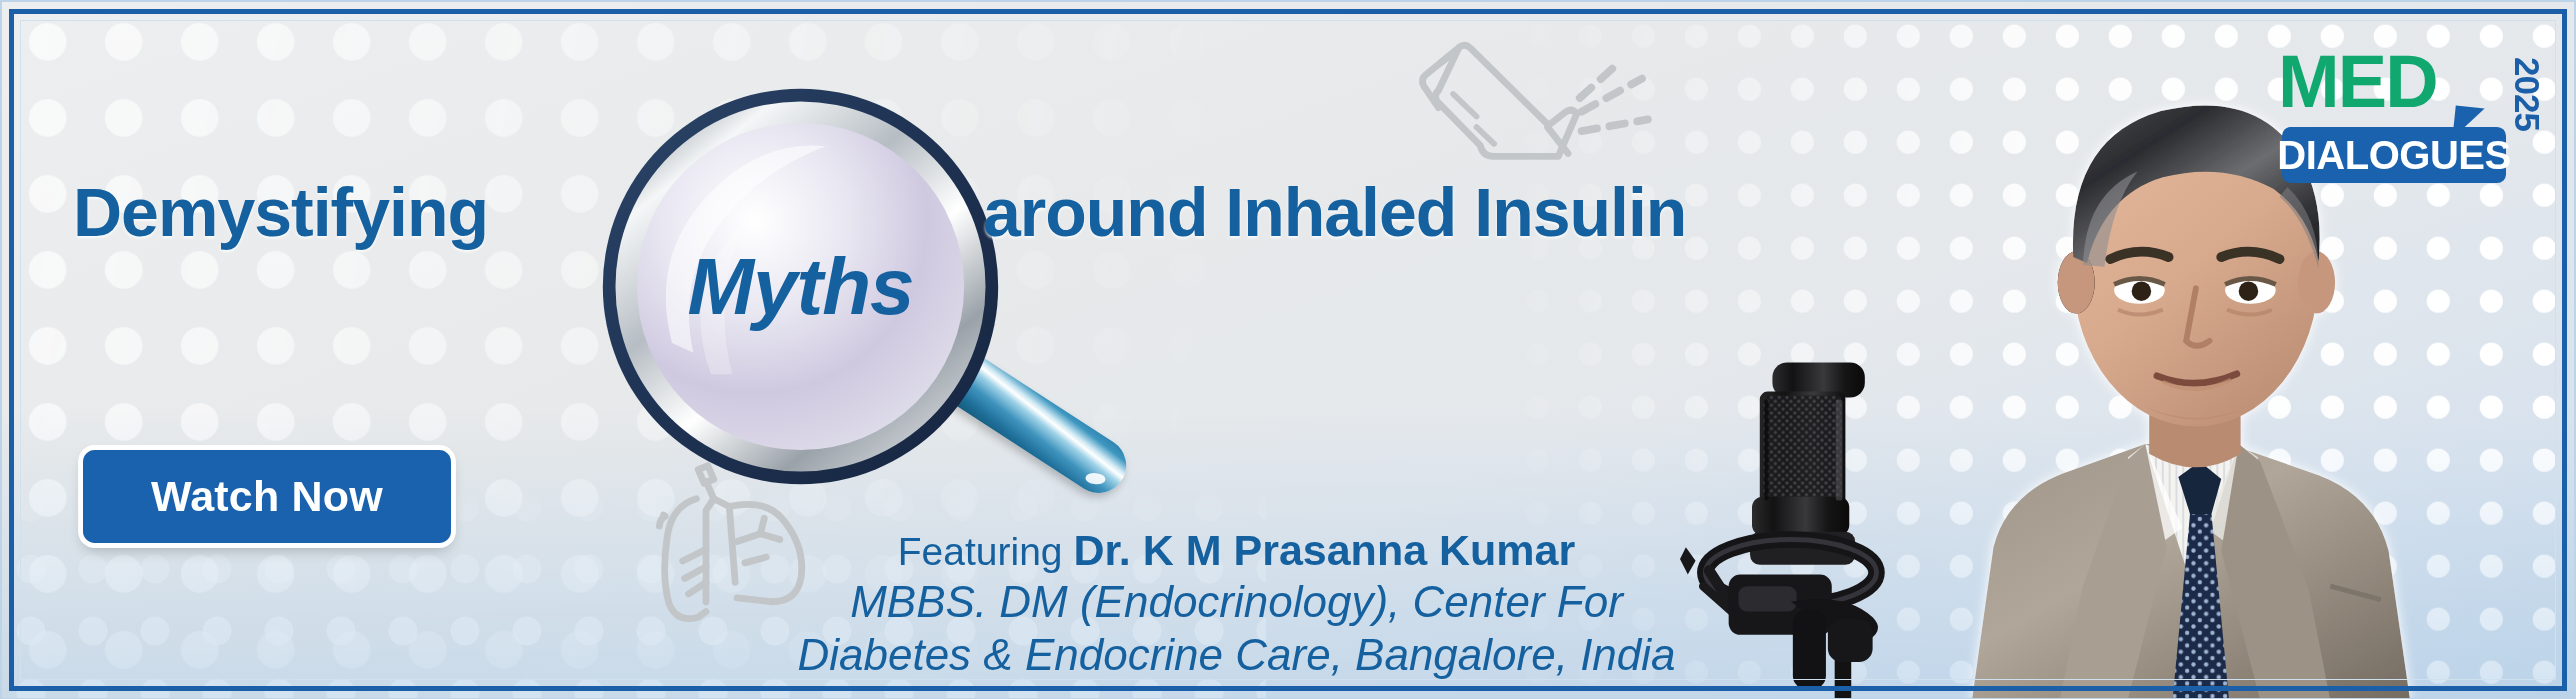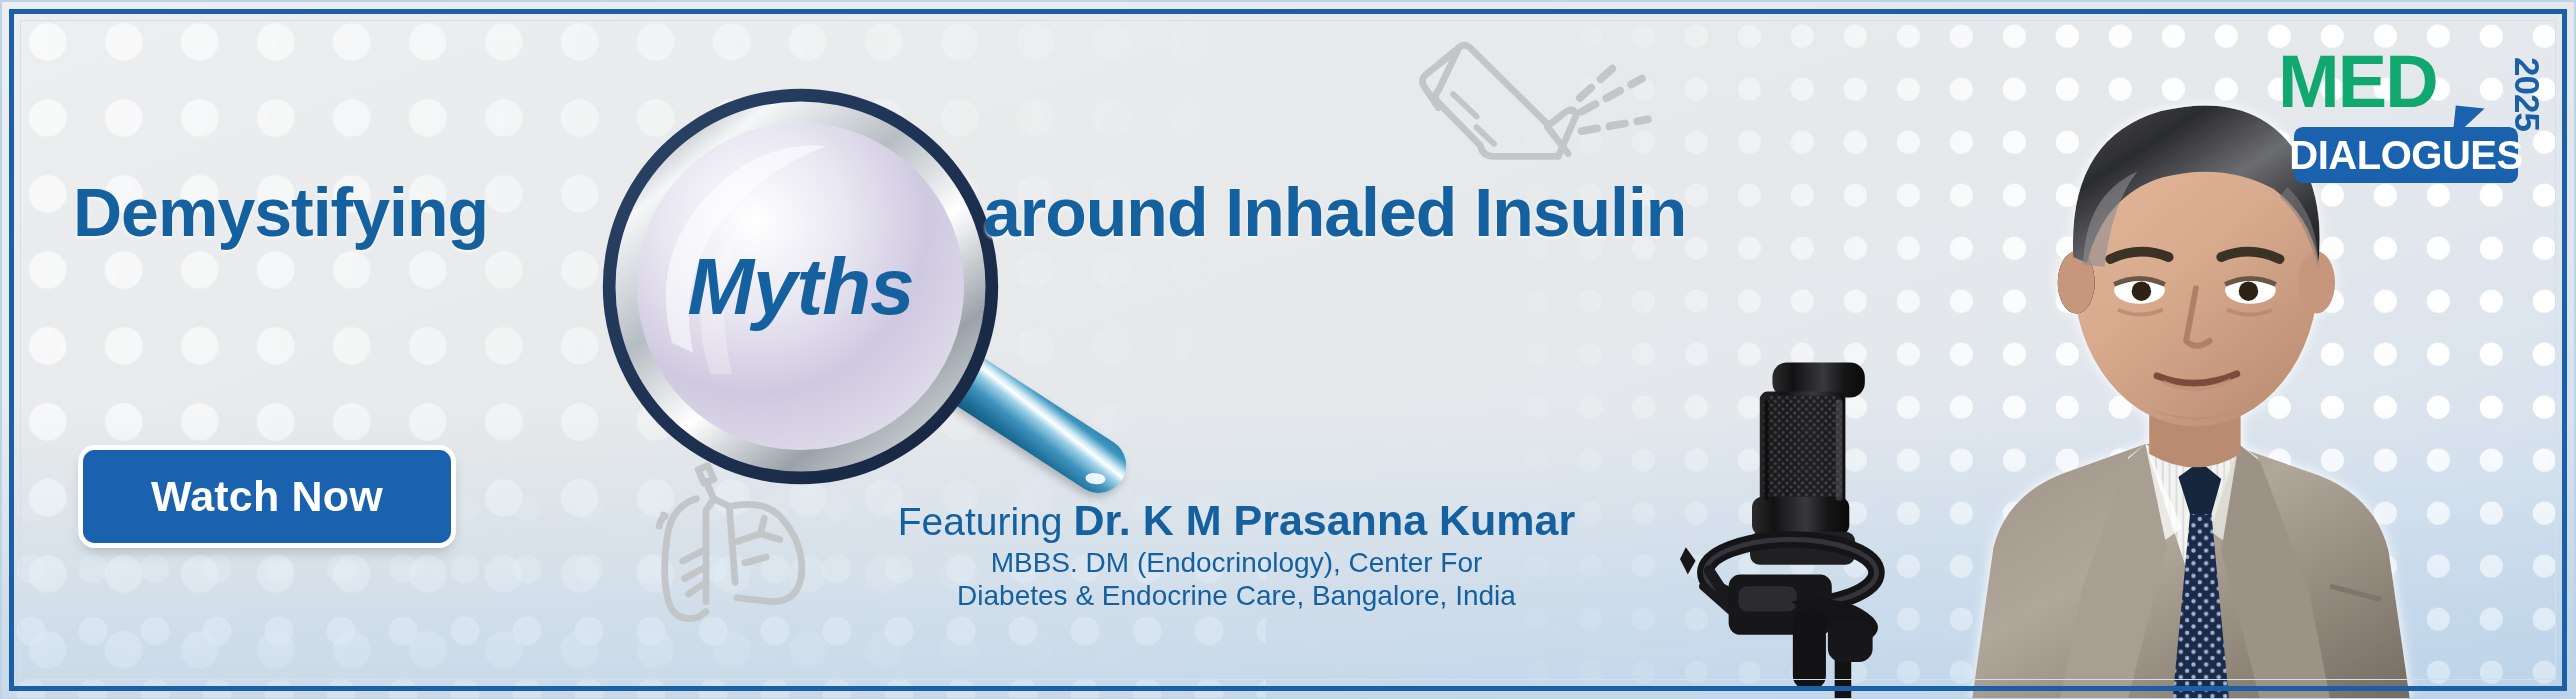--- a/index.html
+++ b/index.html
@@ -145,26 +145,26 @@
 
   
   #featuring-block{
     position:absolute;z-index:14;
     left:740px;top:495px;
     width:993px;
     text-align:center;
     color:#15609f;
   }
   #featuring-line{
-    font-size:39px;line-height:1.18;white-space:nowrap;
+    font-size:39px;line-height:1.18;white-space:nowrap;margin-top:30px;
   }
   #featuring-label{font-weight:normal;}
   #speaker-name{font-weight:bold;font-size:43px;}
   .credential{
-    font-size:28px;line-height:1.2;white-space:nowrap;
+    font-style:italic;font-size:44px;line-height:1.2;white-space:nowrap;
   }
 
   
   #microphone{
     position:absolute;z-index:20;
     left:1645px;top:341px;
     width:321px;height:359px;
   }
 
   
@@ -186,21 +186,21 @@
     color:#11a870;line-height:1;
   }
   #logo-tail{
     position:absolute;left:176px;top:62px;
     width:0;height:0;z-index:41;
     border-left:29px solid #1a62ae;
     border-bottom:33px solid transparent;
     transform:rotate(6deg);
   }
   #logo-dialogues-box{
-    position:absolute;left:16px;top:82px;
+    position:absolute;left:4px;top:82px;
     width:224px;height:56px;
     background:#1a62ae;
     border-radius:8.8px;
     display:flex;align-items:center;justify-content:center;
   }
   #logo-dialogues{
     color:#ffffff;font-size:40px;font-weight:bold;letter-spacing:-0.5px;line-height:1;
   }
   #logo-year{
     position:absolute;right:-5.8px;top:11.7px;

